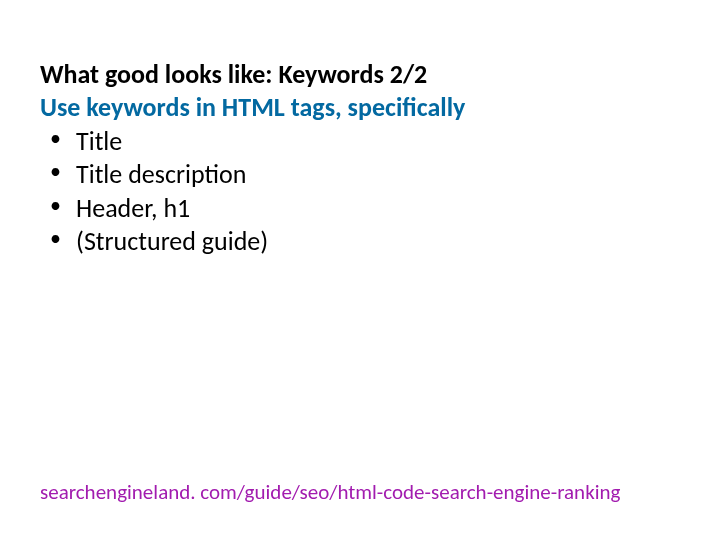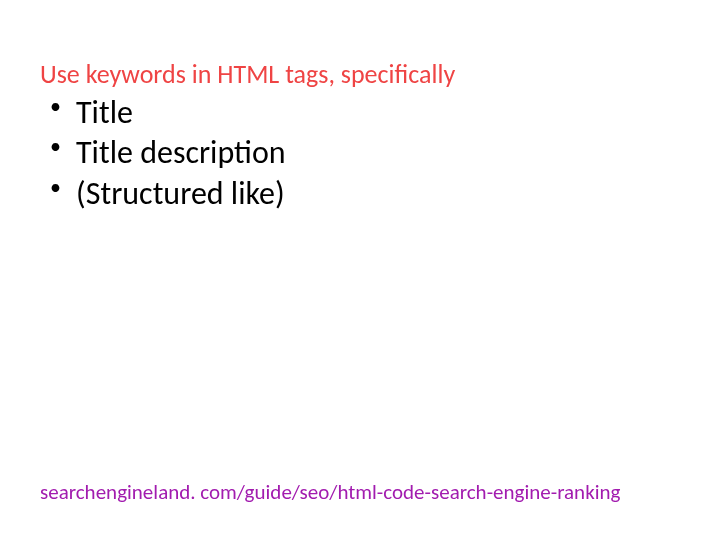--- a/index.html
+++ b/index.html
@@ -20,30 +20,30 @@
       position: relative;
     }
     .title {
       font-size: 26px;
       font-weight: bold;
       color: #000000;
       line-height: 1.25;
     }
     .subtitle {
       font-size: 26px;
-      font-weight: normal;
-      color: #ef4444;
+      font-weight: bold;
+      color: #0369a1;
       line-height: 1.25;
     }
     .bullets {
       list-style: none;
       margin-top: 2px;
     }
     .bullets li {
-      font-size: 32px;
+      font-size: 26px;
       color: #000000;
       line-height: 1.28;
       padding-left: 36px;
       position: relative;
     }
     .bullets li::before {
       content: "•";
       position: absolute;
       left: 10px;
       top: 0;
@@ -54,20 +54,22 @@
       bottom: 35px;
       left: 40px;
       font-size: 21px;
       color: #a21caf;
     }
   </style>
 </head>
 <body>
 
 <div class="slide">
+  <div class="title">What good looks like: Keywords 2/2</div>
   <div class="subtitle">Use keywords in HTML tags, specifically</div>
   <ul class="bullets">
     <li>Title</li>
     <li>Title description</li>
-    <li>(Structured like)</li>
+    <li>Header, h1</li>
+    <li>(Structured guide)</li>
   </ul>
   <div class="footer">searchengineland. com/guide/seo/html-code-search-engine-ranking</div>
 </div>
 
 </body></html>

